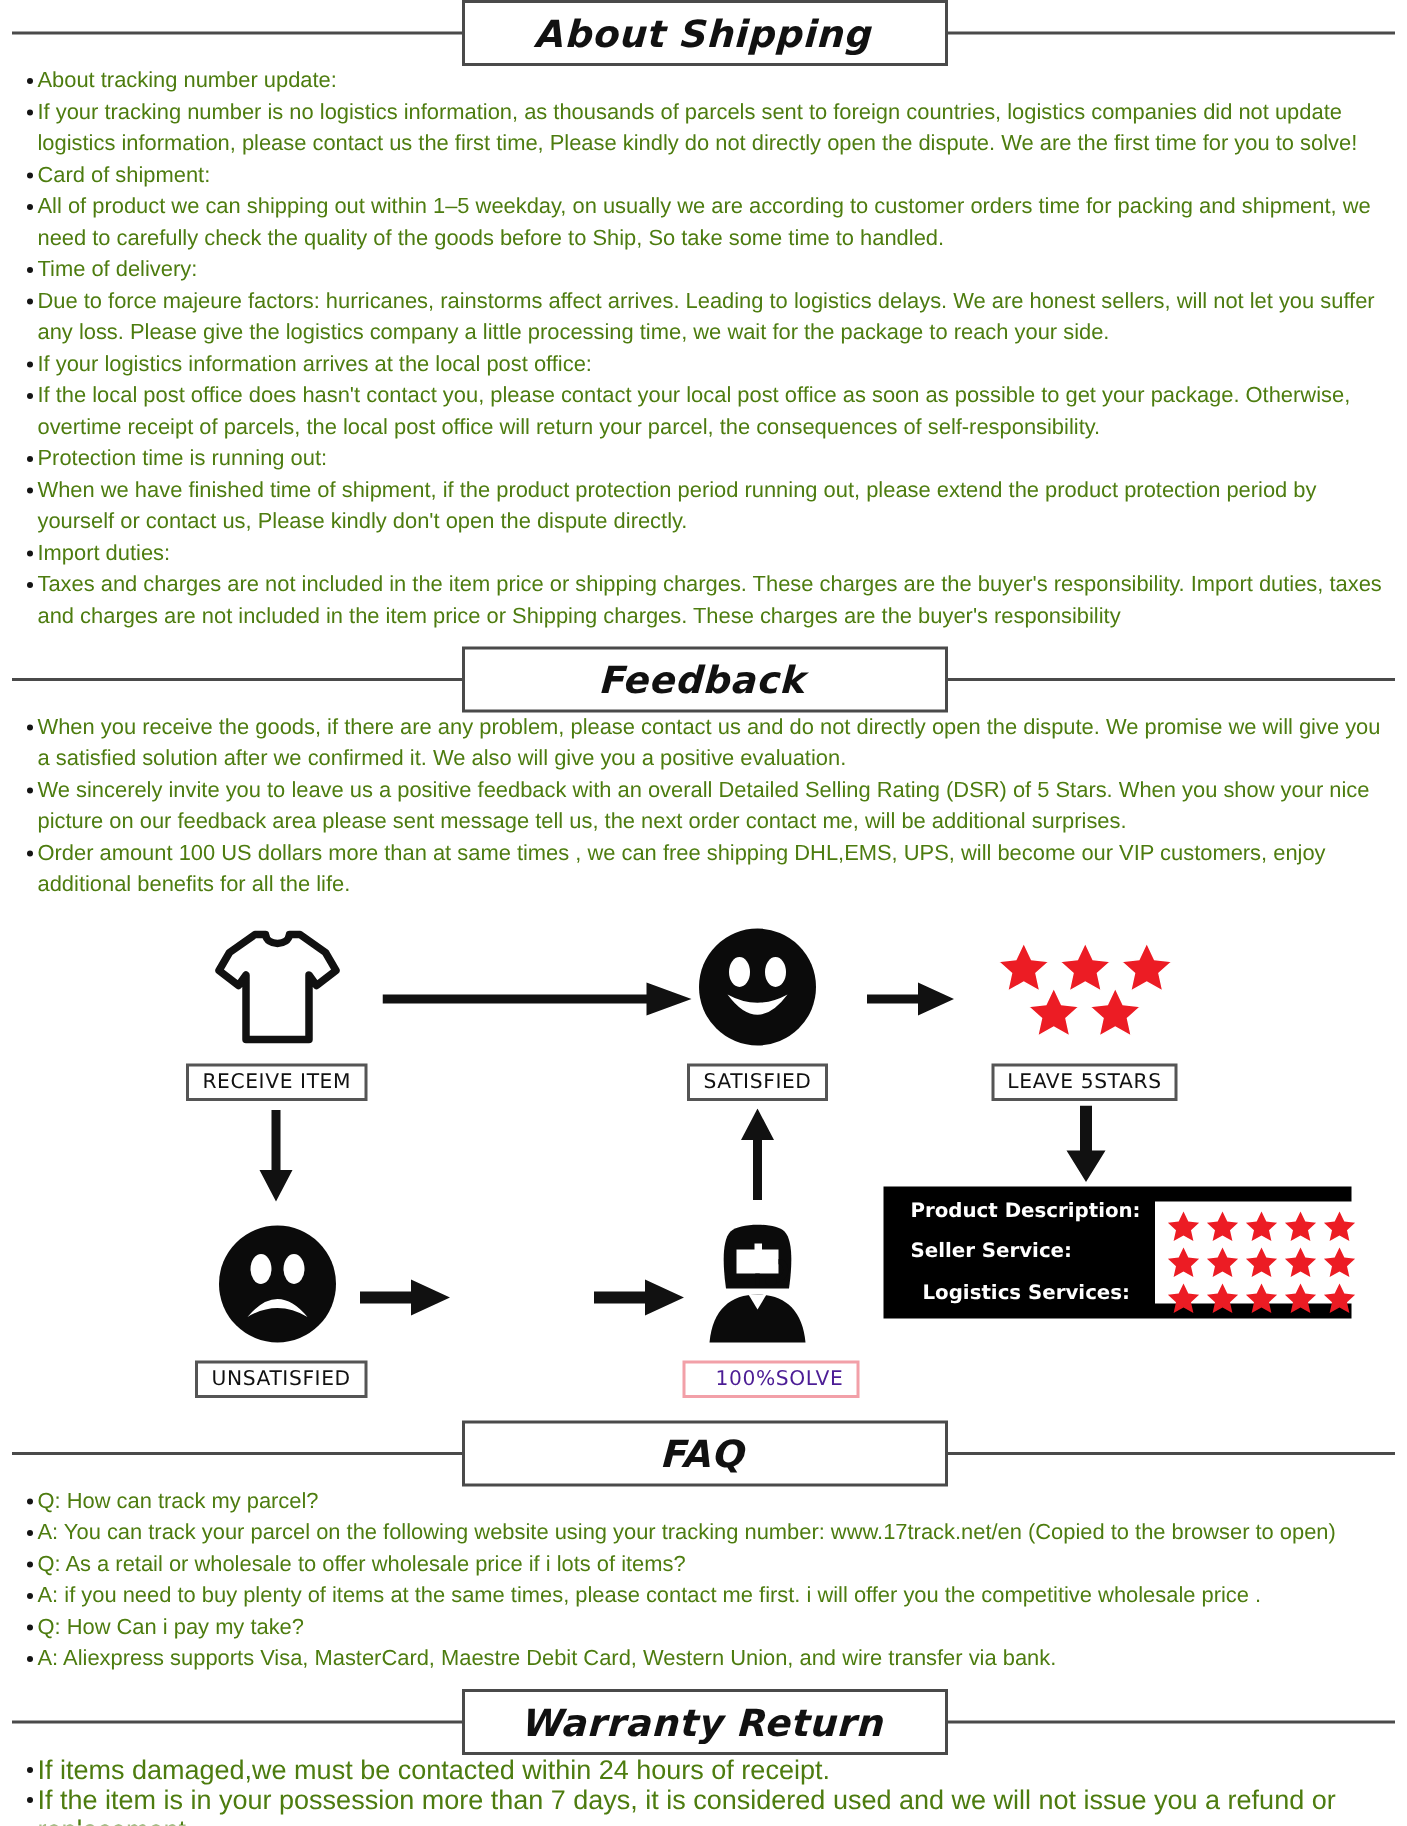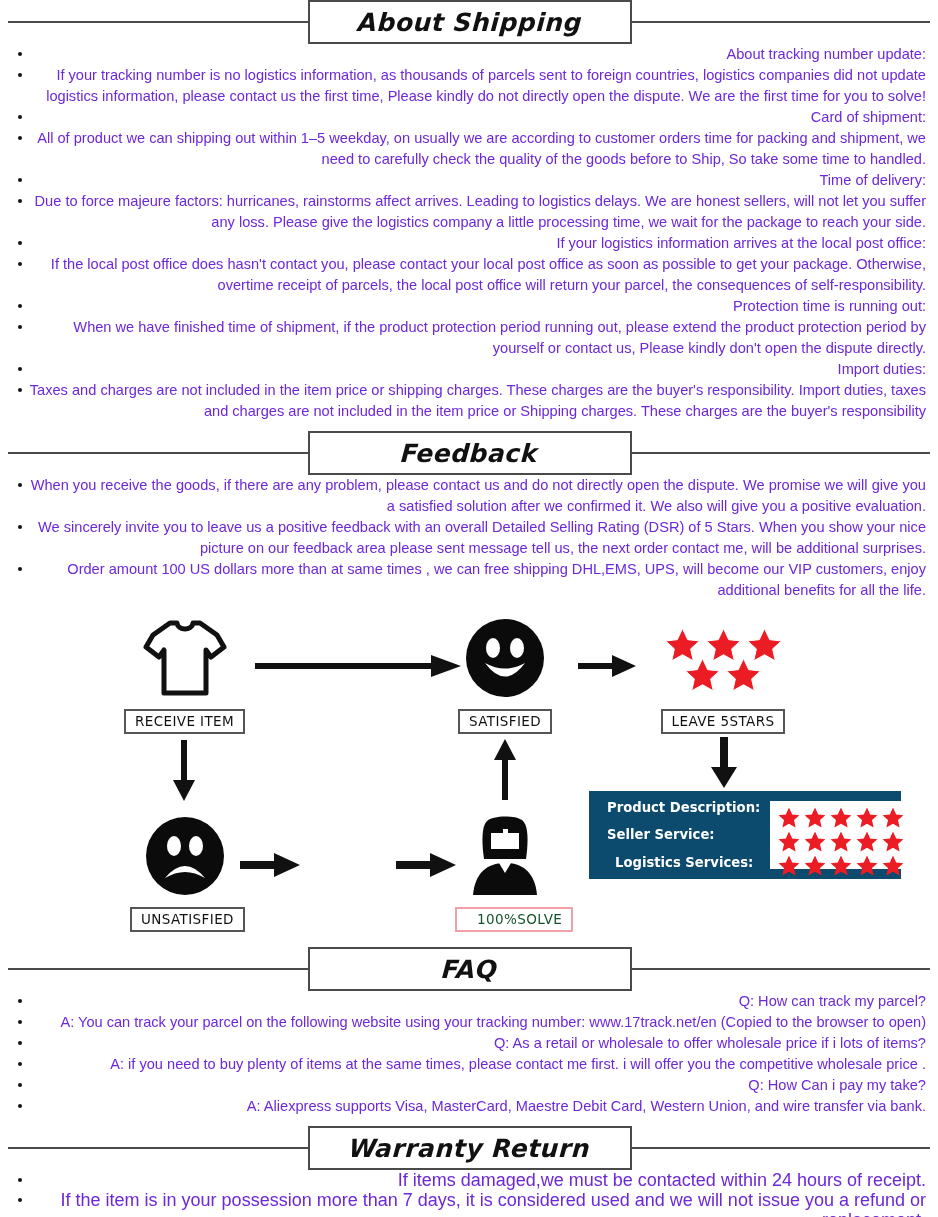--- a/index.html
+++ b/index.html
@@ -59,22 +59,21 @@
     list-style: none;
     margin: 0;
     padding: 0;
   }
   ul.bullets > li {
     position: relative;
     padding-left: 25px;
     margin: 0 12px 0 0;
     font-size: 14.6px;
     line-height: 21px;
-    color: #6d28d9;
-    text-align: right;
+    color: #4d7c0f;
   }
   ul.bullets > li::before {
     content: "";
     position: absolute;
     left: 18px;
     top: 8px;
     width: 4px;
     height: 4px;
     border-radius: 50%;
     background: #141414;
@@ -113,37 +112,38 @@
     padding: 2px 9px 3px 9px;
     font-size: 13.5px;
     font-weight: normal;
     letter-spacing: 0.4px;
     color: #111111;
     font-family: "DejaVu Sans", sans-serif;
     white-space: nowrap;
     margin-top: 8px;
   }
   .node-label.red {
-    color: #14532d;
+    color: #4c1d95;
     border-color: #f2a0a8;
     padding-left: 20px;
   }
 
   .arrow {
     position: absolute;
   }
 
   
   .rating-panel {
     position: absolute;
-    background: #0c4a6e;
+    background: #000000;
     display: flex;
     align-items: center;
     padding: 10px 12px;
     box-sizing: border-box;
+    text-decoration: underline;
   }
   .rating-labels {
     display: flex;
     flex-direction: column;
     justify-content: space-between;
     height: 100%;
     padding: 4px 10px 4px 6px;
   }
   .rating-labels span {
     color: #ffffff;

